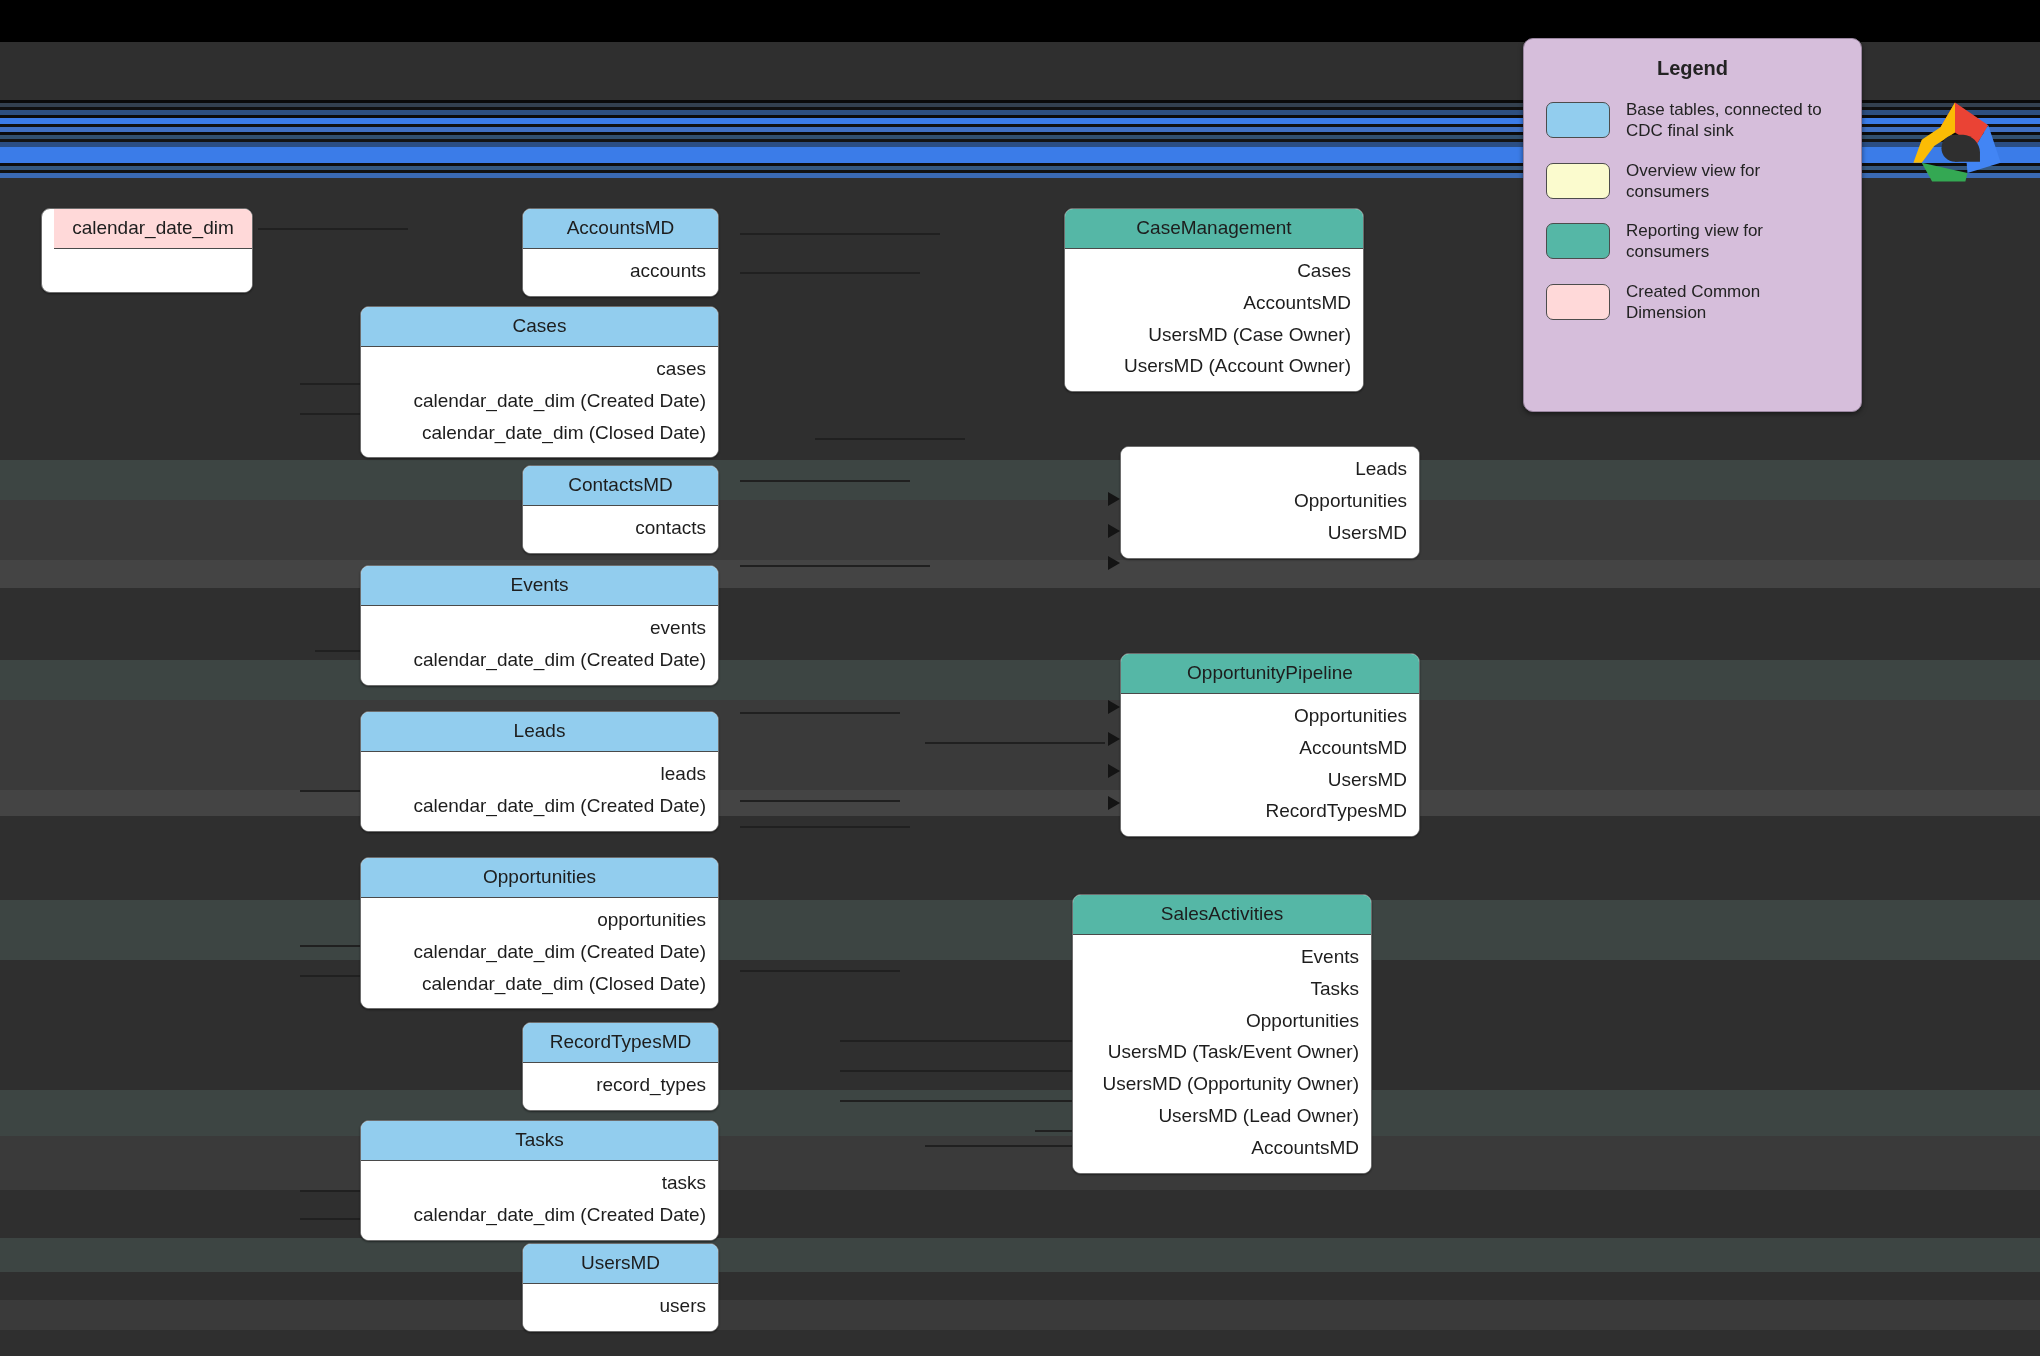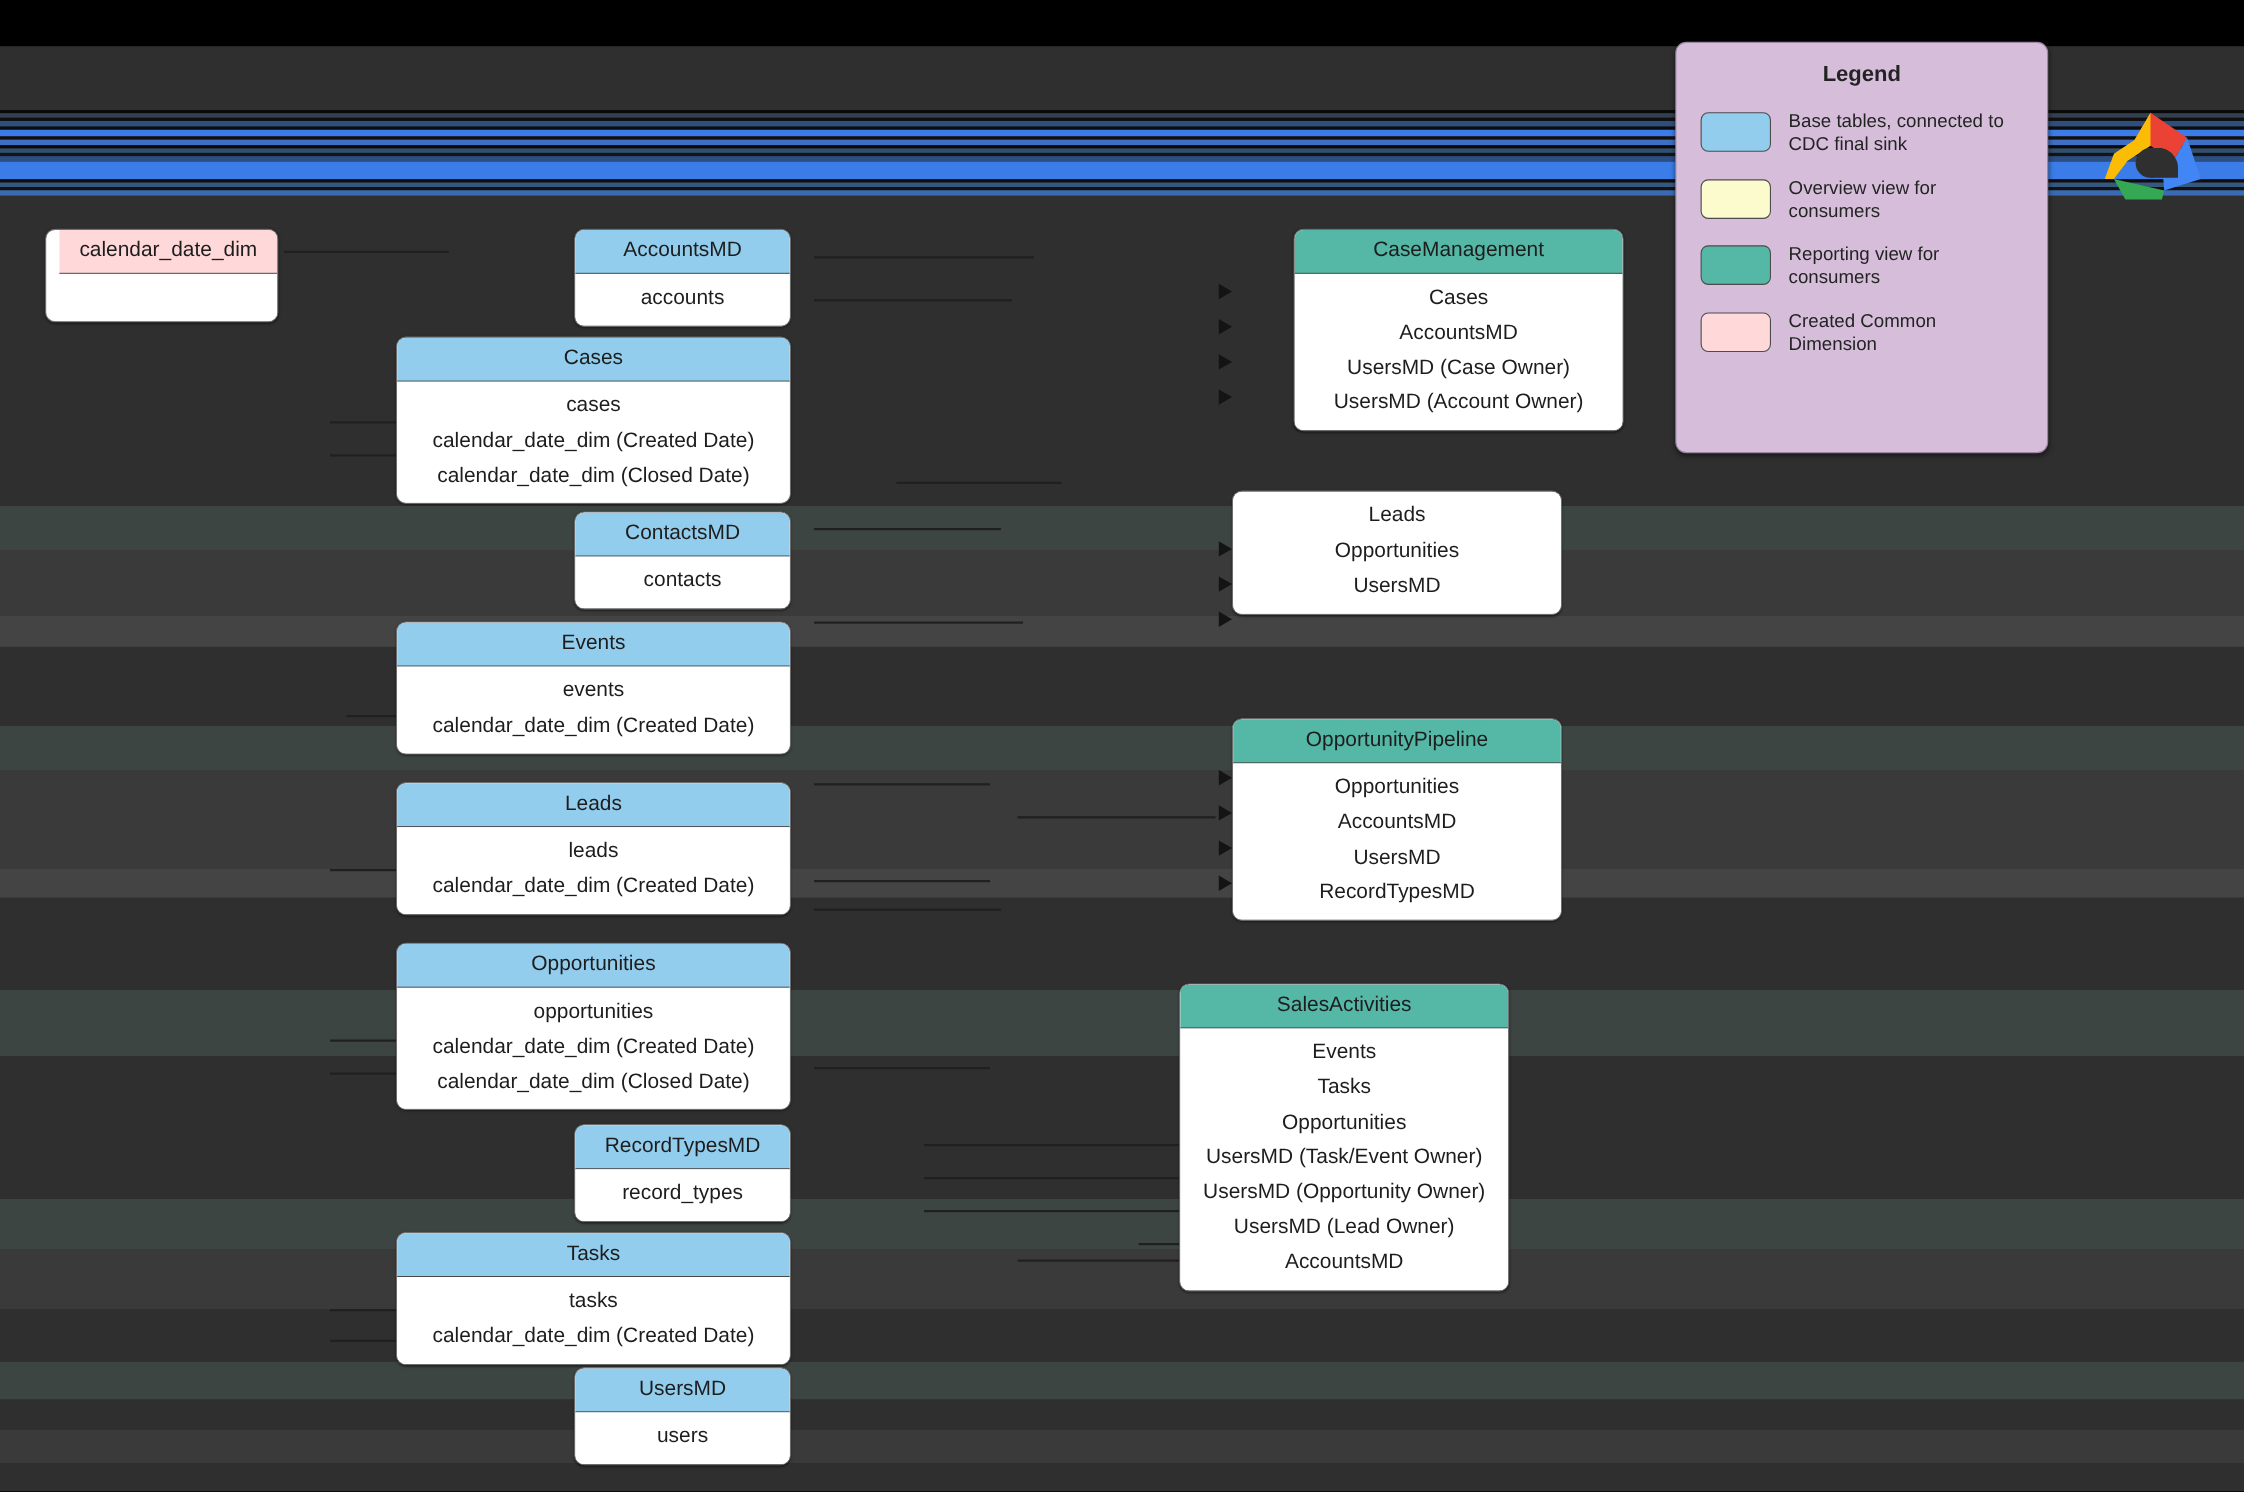--- a/index.html
+++ b/index.html
@@ -16,21 +16,21 @@
 
   
   .tint{position:absolute;left:0;width:2040px;pointer-events:none;}
 
   
   .node{position:absolute;border:1px solid #6d6d6d;border-radius:9px;background:#ffffff;
         box-shadow:0 1px 2px rgba(0,0,0,.45);overflow:hidden;}
   .node .hdr{font-size:19px;color:#1d1d1d;text-align:center;padding:9px 6px 10px;
              border-bottom:1px solid #4a4a4a;line-height:1.05;}
   .node .body{background:#fff;padding:6px 10px 9px;}
-  .node .row{font-size:19px;color:#1d1d1d;text-align:center;padding:5px 2px;line-height:1.15;white-space:nowrap;}
+  .node .row{font-size:19px;color:#1d1d1d;text-align:right;padding:5px 2px;line-height:1.15;white-space:nowrap;}
   .blue .hdr{background:#92cdee;}
   .green .hdr{background:#55b7a6;}
   .pink .hdr{background:#ffd9d9;}
   .node.empty .body{min-height:28px;}
 
   
   .link{position:absolute;background:#202020;height:2px;}
   .arrow{position:absolute;width:0;height:0;border-top:7px solid transparent;
          border-bottom:7px solid transparent;border-left:12px solid #141414;}
 
@@ -199,21 +199,21 @@
     </div>
   </div>
 
   <div class="node blue" style="left:522px;top:1243px;width:195px;">
     <div class="hdr">UsersMD</div>
     <div class="body">
       <div class="row">users</div>
     </div>
   </div>
 
-  <div class="node green" style="left:1176px;top:208px;width:298px;">
+  <div class="node green" style="left:1064px;top:208px;width:298px;">
     <div class="hdr">CaseManagement</div>
     <div class="body">
       <div class="row">Cases</div>
       <div class="row">AccountsMD</div>
       <div class="row">UsersMD (Case Owner)</div>
       <div class="row">UsersMD (Account Owner)</div>
     </div>
   </div>
 
   <div class="node green" style="left:1120px;top:446px;width:298px;">

